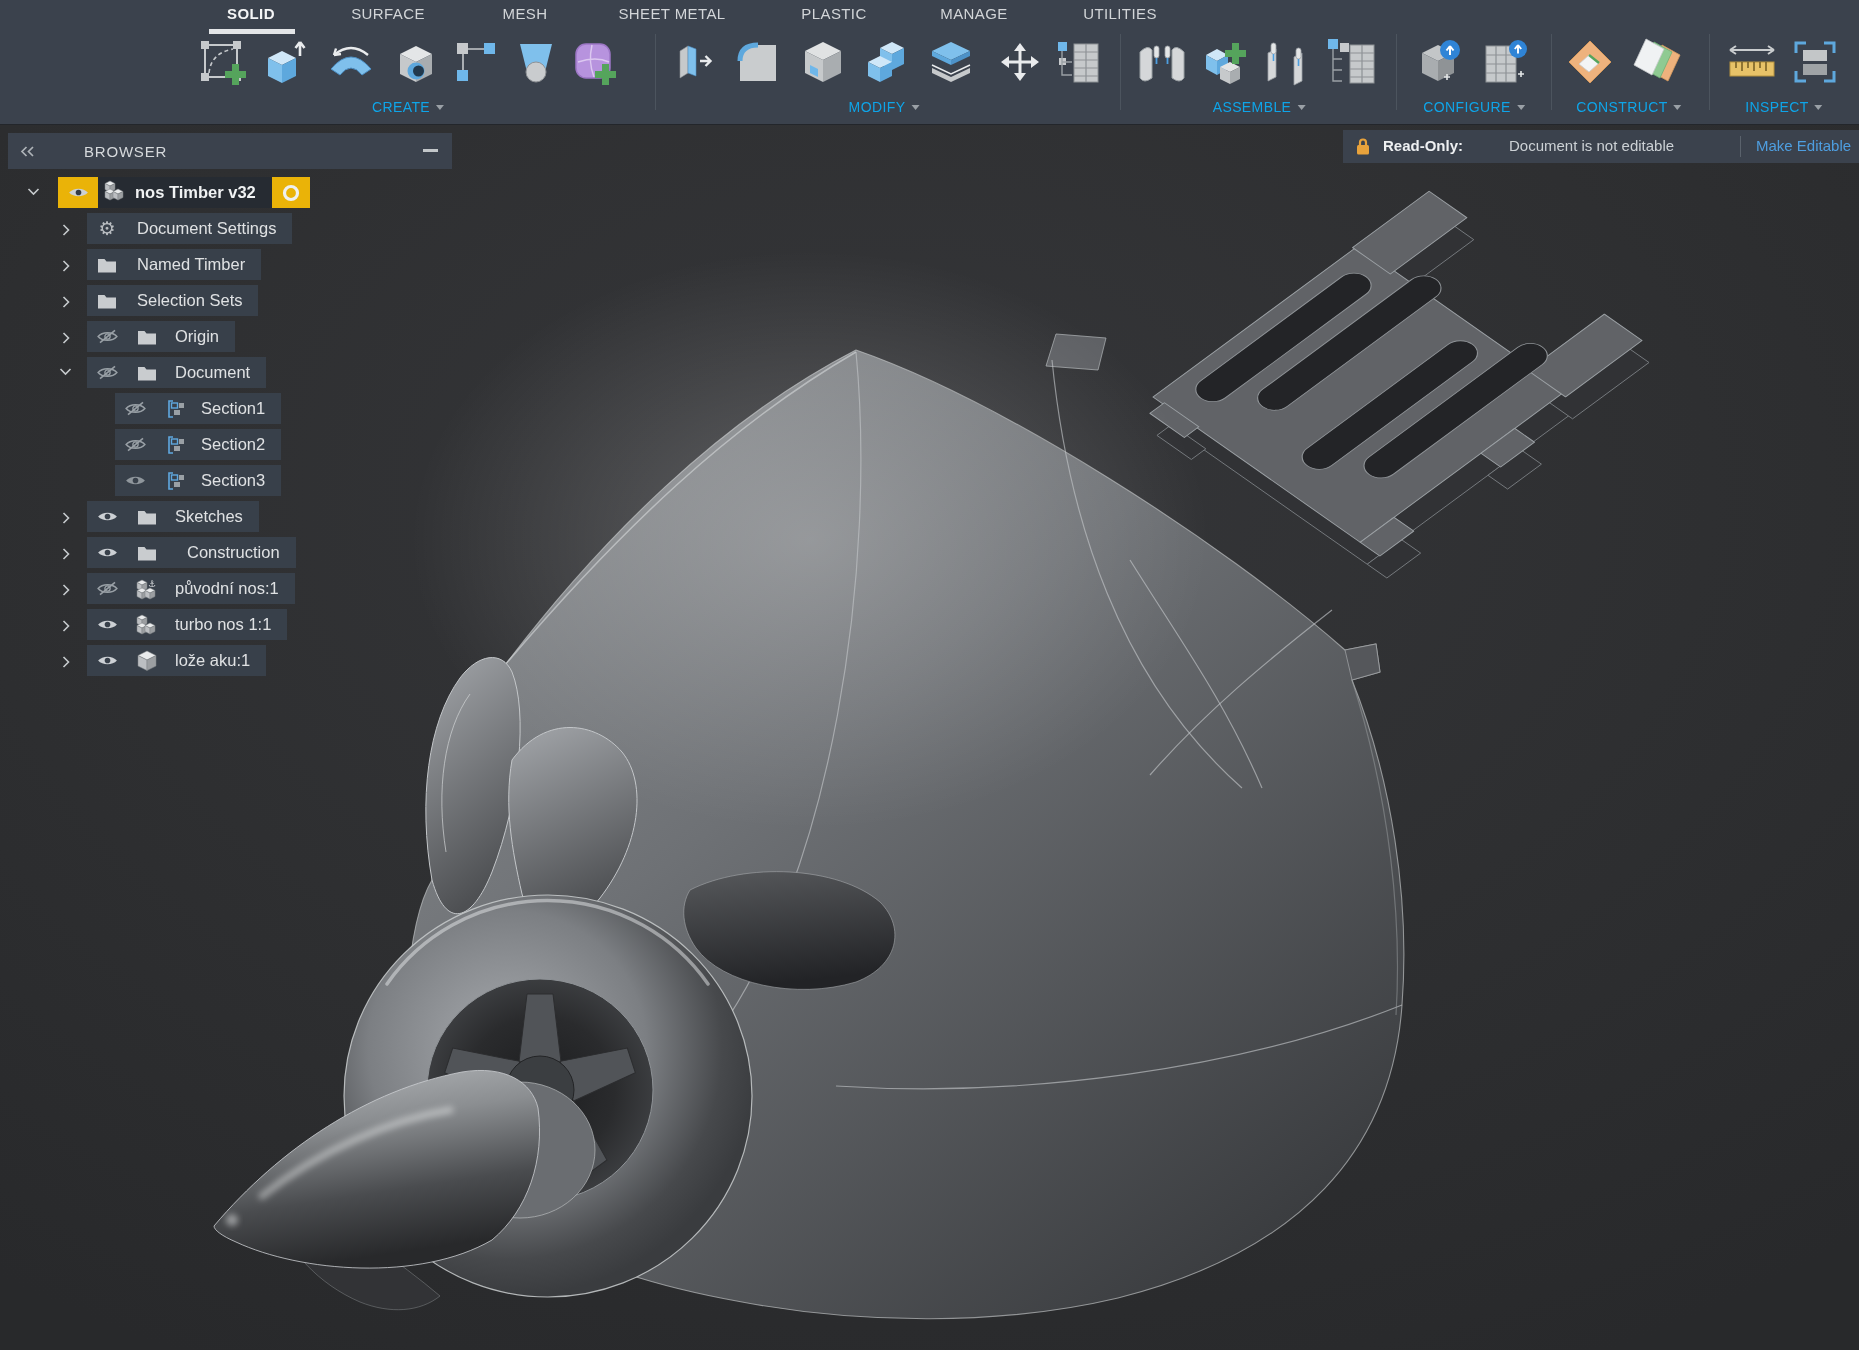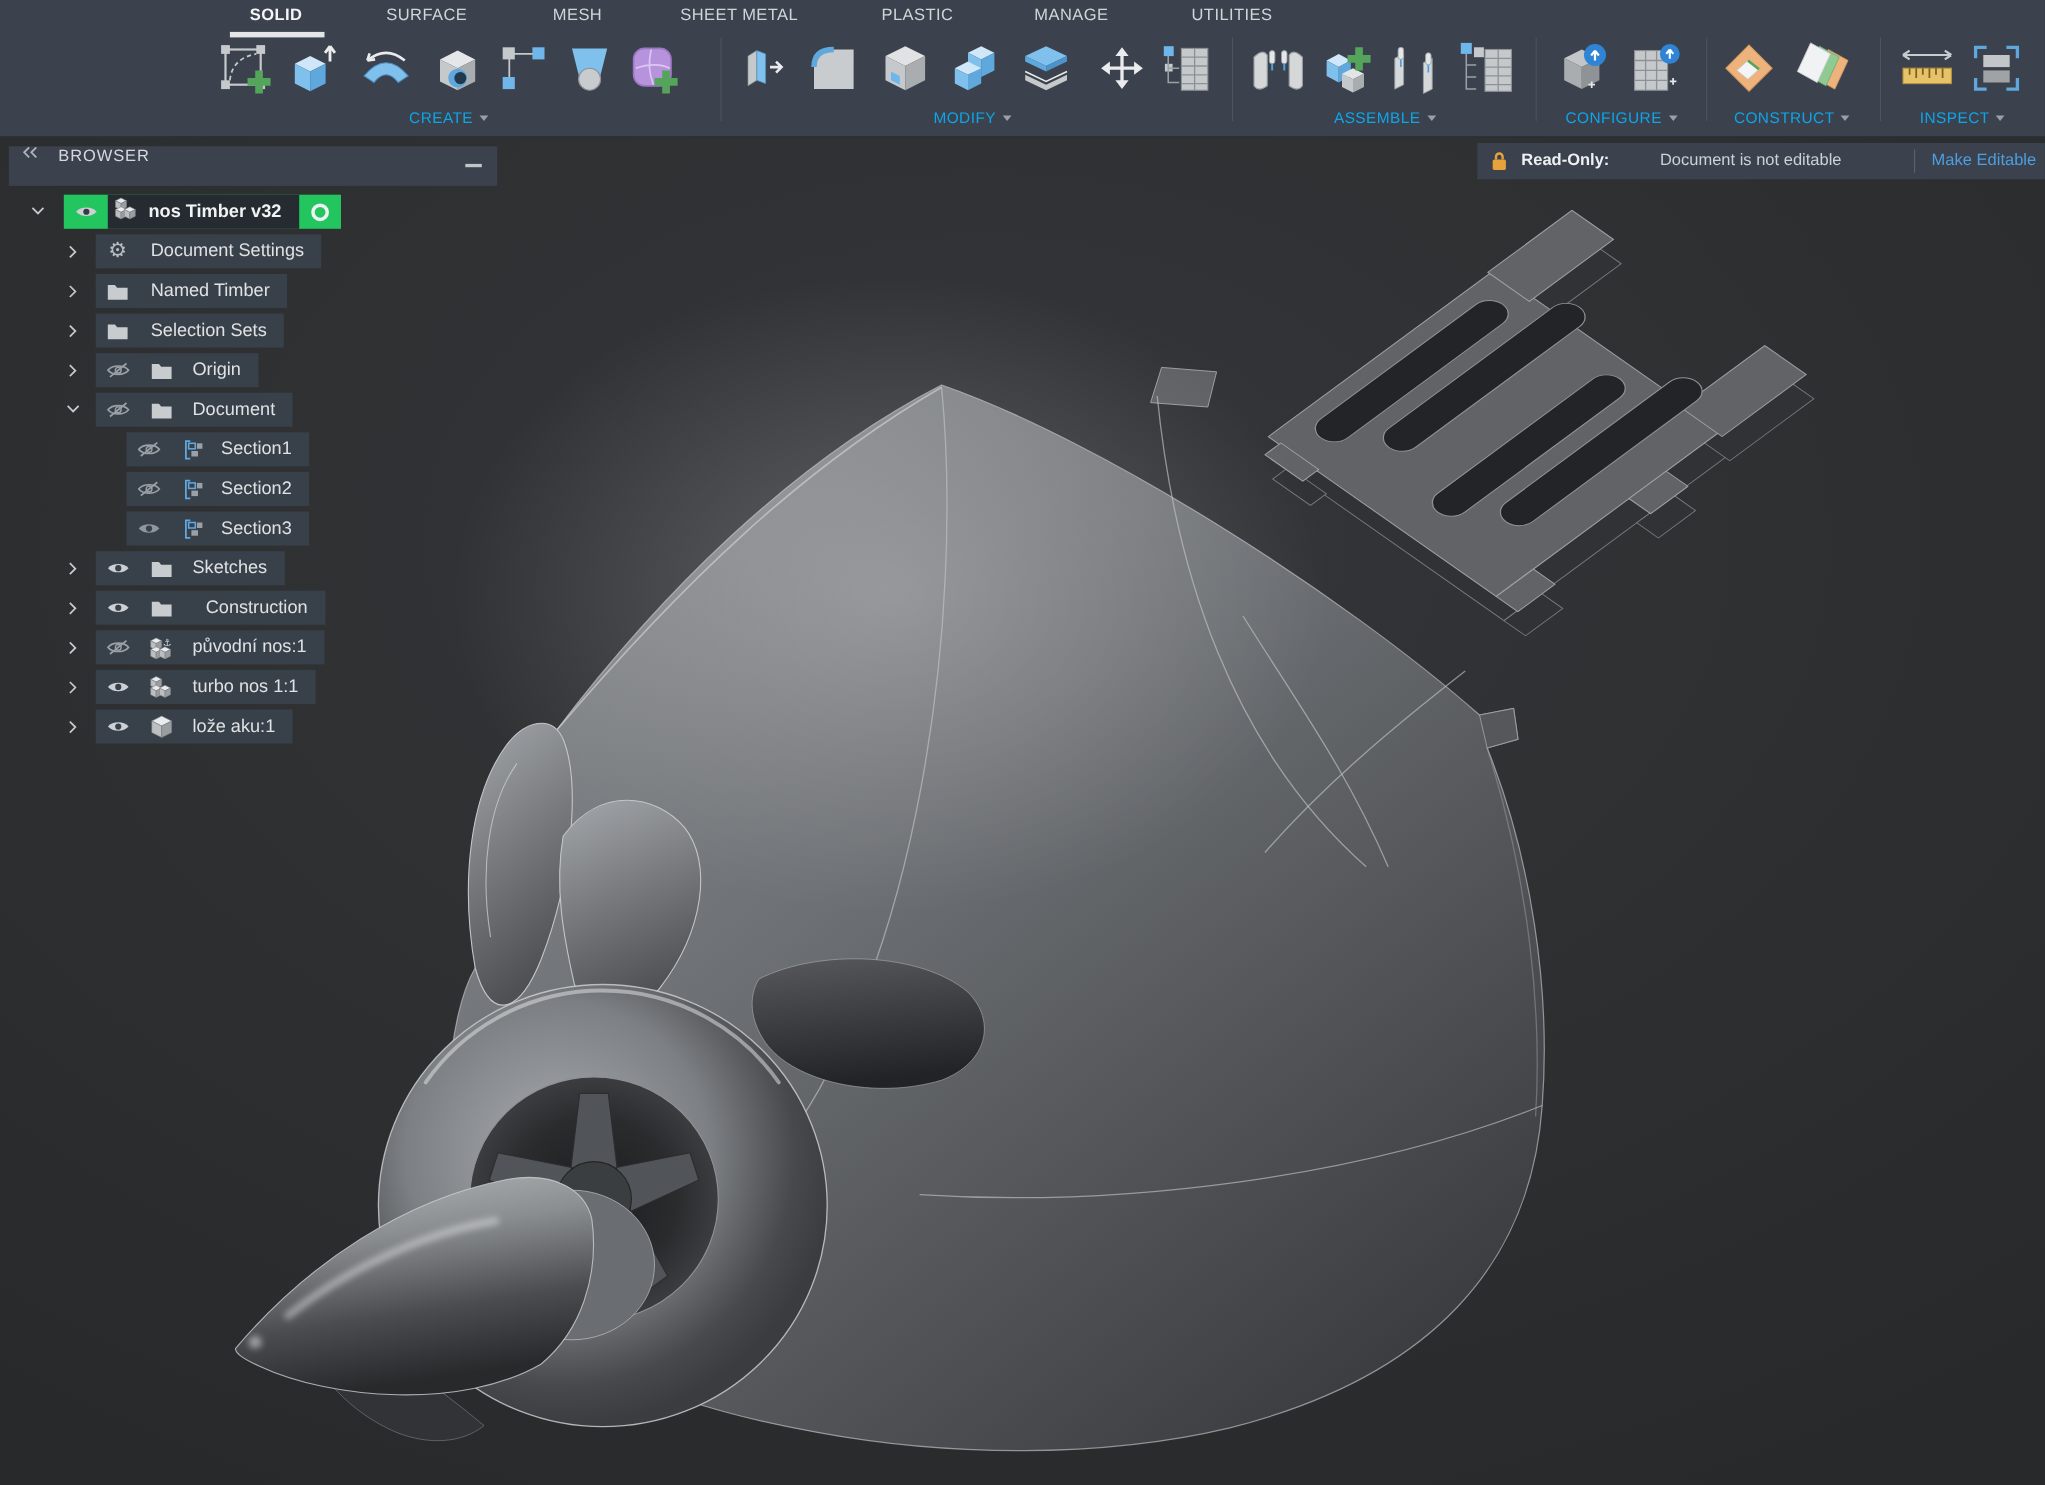--- a/index.html
+++ b/index.html
@@ -24,29 +24,29 @@
   .tdiv{position:absolute;top:34px;height:76px;width:1px;background:#4c545e;}
   
   .banner{position:absolute;left:1343px;top:130px;right:0;height:33px;background:#3b424d;z-index:20;overflow:hidden;}
   .banner .lock{position:absolute;left:12px;top:7px;}
   .banner .blabel{position:absolute;left:40px;top:7px;font-size:15px;font-weight:bold;color:#eef0f2;white-space:nowrap;}
   .banner .bmsg{position:absolute;left:166px;top:7px;font-size:15px;color:#ccd1d5;white-space:nowrap;}
   .banner .bdiv{position:absolute;left:397px;top:6px;width:1px;height:21px;background:#5a626c;}
   .banner .baction{position:absolute;left:413px;top:7px;font-size:15px;color:#4e9ee0;white-space:nowrap;cursor:pointer;}
   
   .browser{position:absolute;left:8px;top:133px;width:452px;height:560px;z-index:20;}
-  .bheader{position:absolute;left:0;top:0;width:444px;height:36px;background:#3b424d;display:flex;align-items:flex-start;}
+  .bheader{position:absolute;left:0;top:0;width:444px;height:36px;background:#3b424d;display:flex;align-items:center;gap:31px;}
   .bcollapse{margin-left:12px;cursor:pointer;display:flex;}
   .btitle{margin-left:18px;font-size:15px;letter-spacing:.8px;color:#d6d9dc;}
   .bmin{position:absolute;right:14px;top:16px;width:15px;height:3px;background:#c2c6c9;cursor:pointer;}
   .row{position:absolute;left:0;height:31px;}
   .chev{position:absolute;top:9px;width:10px;height:13px;cursor:pointer;}
   .chev.down{transform:rotate(90deg);transform-origin:center;}
   .rowbg{position:absolute;top:0;height:31px;background:#38404a;display:flex;align-items:center;padding-right:16px;}
-  .rootbg{background:#22c55e;padding-right:0;}
+  .rootbg{background:#eab308;padding-right:0;}
   .rootinner{background:#262b32;height:31px;display:flex;align-items:center;padding:0 16px 0 6px;gap:9px;}
   .circ{width:38px;height:31px;display:flex;align-items:center;justify-content:center;cursor:pointer;}
   .icell{width:40px;min-width:40px;display:flex;justify-content:center;align-items:center;cursor:pointer;}
   .lbl{font-size:16.5px;color:#dfe1e3;white-space:nowrap;}
   .lbl.b{font-weight:bold;color:#f0f2f3;}
   .gico{font-family:"DejaVu Sans",sans-serif;font-size:19px;color:#b9bdc1;line-height:1;}
   
   .scene{position:absolute;left:0;top:0;z-index:1;}
 </style>
 </head>

